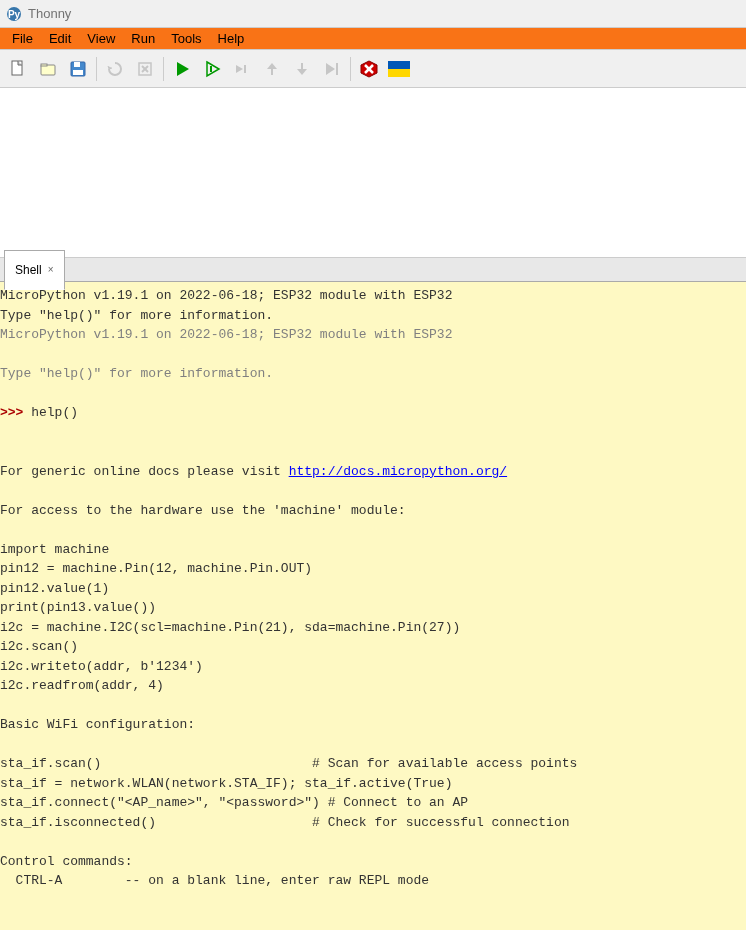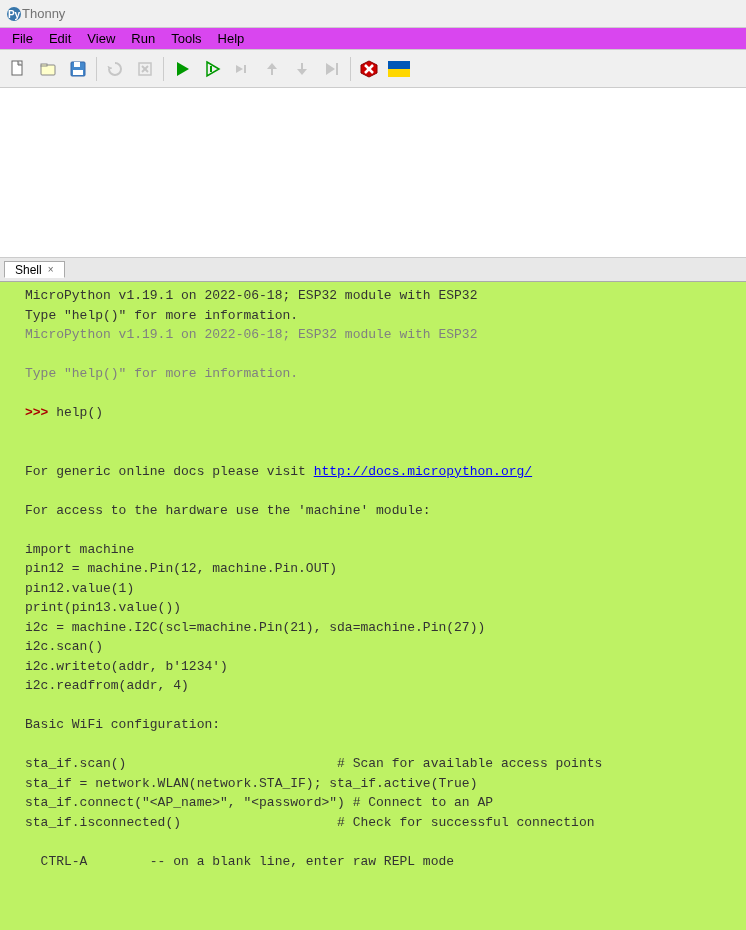--- a/index.html
+++ b/index.html
@@ -17,35 +17,36 @@
       display: flex;
       align-items: center;
       background: #f0f0f0;
       height: 28px;
       padding: 0 6px;
       border-bottom: 1px solid #ccc;
     }
     #title-bar .app-icon {
       width: 16px;
       height: 16px;
+      margin-right: 6px;
       display: flex;
       align-items: center;
       justify-content: center;
       font-size: 14px;
     }
     #title-bar .title-text {
       font-size: 13px;
       color: #737373;
     }
 
     
     #menu-bar {
       display: flex;
       align-items: center;
-      background: #d946ef;
+      background: #f97316;
       height: 22px;
       padding: 0 4px;
       border-bottom: 1px solid #ccc;
     }
     .menu-item {
       padding: 2px 8px;
       font-size: 13px;
       cursor: pointer;
       color: #000;
     }
@@ -102,36 +103,36 @@
     }
     .tab {
       display: flex;
       align-items: center;
       padding: 2px 10px;
       background: #ffffff;
       border: 1px solid #aaa;
       border-bottom: 1px solid #fff;
       font-size: 12px;
       margin-right: 2px;
-      height: 17px;
+      height: 40px;
       cursor: pointer;
     }
     .tab .tab-close {
       margin-left: 6px;
       font-size: 10px;
       color: #666;
       cursor: pointer;
     }
 
     
     #shell-content {
-      background: #bef264;
+      background: #fef9c3;
       flex: 1;
       overflow-y: auto;
-      padding: 4px 25px;
+      padding: 4px 0;
       font-family: 'Courier New', monospace;
       font-size: 13px;
       height: calc(930px - 28px - 22px - 38px - 170px - 24px);
     }
 
     .shell-line {
       line-height: 1.5;
       white-space: pre;
     }
 
@@ -296,15 +297,16 @@
   <div class="shell-line color-default">i2c.writeto(addr, b'1234')</div>
   <div class="shell-line color-default">i2c.readfrom(addr, 4)</div>
   <div class="shell-line">&nbsp;</div>
   <div class="shell-line color-default">Basic WiFi configuration:</div>
   <div class="shell-line">&nbsp;</div>
   <div class="shell-line color-default">sta_if.scan()                           # Scan for available access points</div>
   <div class="shell-line color-default">sta_if = network.WLAN(network.STA_IF); sta_if.active(True)</div>
   <div class="shell-line color-default">sta_if.connect("&lt;AP_name&gt;", "&lt;password&gt;") # Connect to an AP</div>
   <div class="shell-line color-default">sta_if.isconnected()                    # Check for successful connection</div>
   <div class="shell-line">&nbsp;</div>
+  <div class="shell-line color-default">Control commands:</div>
   <div class="shell-line color-default">  CTRL-A        -- on a blank line, enter raw REPL mode</div>
 
 </div>
 
 </body></html>

